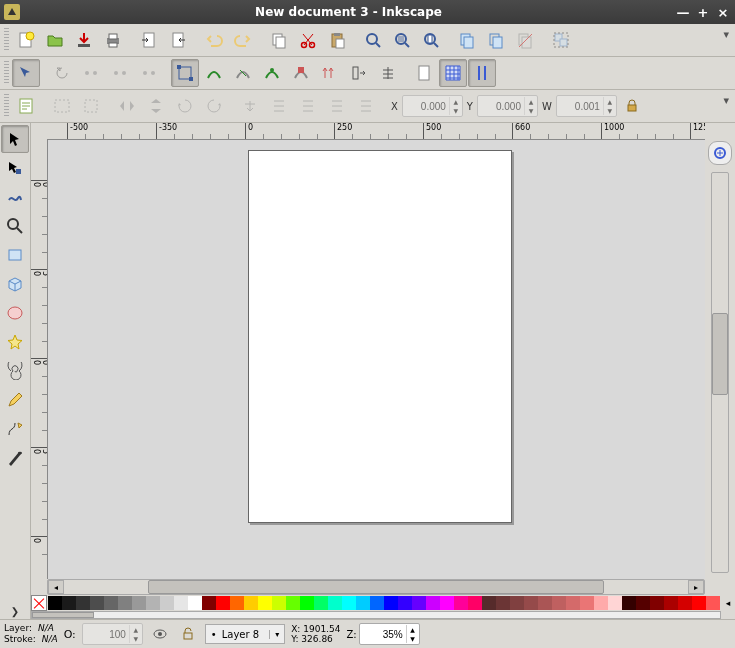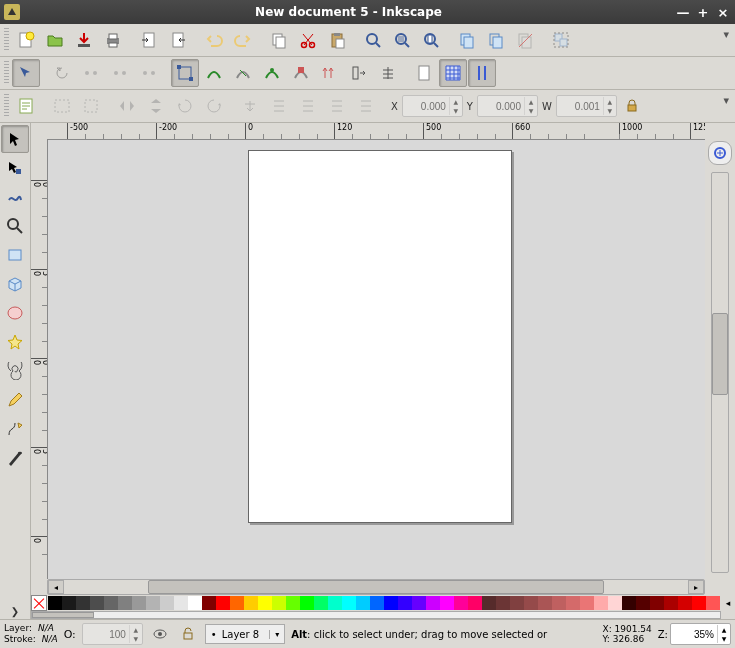--- a/index.html
+++ b/index.html
@@ -74,21 +74,21 @@
 </head>
 <body>
 
 <div class="window">
   <div class="titlebar">
     <div class="appicon">
         <svg width="10" height="10">
           <path d="M1 8 L5 1 L9 8 Z" fill="#333"></path>
         </svg>
       </div>
-    <div class="title">New document 5 - Inkscape</div>
+    <div class="title">New document 3 - Inkscape</div>
     <div class="winbtn">—</div>
     <div class="winbtn">+</div>
     <div class="winbtn">×</div>
   </div>
 
 
   <div class="toolbar">
     <div class="tgrip"></div>
     <div class="tbtn">
         <svg width="18" height="18">
@@ -485,55 +485,55 @@
       <div class="rulers-canvas">
         <div class="hruler" id="hruler">
             <div class="tick" style="left: 20px;">
               <span>-500</span>
             </div>
             <div class="mini" style="left: 38px;"></div>
             <div class="mini" style="left: 56px;"></div>
             <div class="mini" style="left: 74px;"></div>
             <div class="mini" style="left: 92px;"></div>
             <div class="tick" style="left: 109px;">
-              <span>-200</span>
+              <span>-350</span>
             </div>
             <div class="mini" style="left: 127px;"></div>
             <div class="mini" style="left: 145px;"></div>
             <div class="mini" style="left: 163px;"></div>
             <div class="mini" style="left: 181px;"></div>
             <div class="tick" style="left: 198px;">
               <span>0</span>
             </div>
             <div class="mini" style="left: 216px;"></div>
             <div class="mini" style="left: 234px;"></div>
             <div class="mini" style="left: 252px;"></div>
             <div class="mini" style="left: 270px;"></div>
             <div class="tick" style="left: 287px;">
-              <span>120</span>
+              <span>250</span>
             </div>
             <div class="mini" style="left: 305px;"></div>
             <div class="mini" style="left: 323px;"></div>
             <div class="mini" style="left: 341px;"></div>
             <div class="mini" style="left: 359px;"></div>
             <div class="tick" style="left: 376px;">
               <span>500</span>
             </div>
             <div class="mini" style="left: 394px;"></div>
             <div class="mini" style="left: 412px;"></div>
             <div class="mini" style="left: 430px;"></div>
             <div class="mini" style="left: 448px;"></div>
             <div class="tick" style="left: 465px;">
               <span>660</span>
             </div>
             <div class="mini" style="left: 483px;"></div>
             <div class="mini" style="left: 501px;"></div>
             <div class="mini" style="left: 519px;"></div>
             <div class="mini" style="left: 537px;"></div>
-            <div class="tick" style="left: 572px;">
+            <div class="tick" style="left: 554px;">
               <span>1000</span>
             </div>
             <div class="mini" style="left: 572px;"></div>
             <div class="mini" style="left: 590px;"></div>
             <div class="mini" style="left: 608px;"></div>
             <div class="mini" style="left: 626px;"></div>
             <div class="tick" style="left: 643px;">
               <span>125</span>
             </div>
           </div>
@@ -684,21 +684,20 @@
     <div class="tbtn" style="width:20px;height:20px">
         <svg width="16" height="16">
           <rect x="4" y="7" width="8" height="6" fill="none" stroke="#8a6a1e"></rect>
           <path d="M5 7V5a3 3 0 0 1 6 0" stroke="#8a6a1e" fill="none"></path>
         </svg>
       </div>
     <div class="status-combo">
         <span>•<span>Layer 8</span></span>
         <div class="dd">▾</div>
       </div>
-    <div class="status-text"><b>Alt</b><span>: click to select under; drag to move selected or</span></div>
     <div class="status-coords">
       <div><span>X:</span> <span>1901.54</span></div>
       <div><span>Y:</span> <span>326.86</span></div>
     </div>
     <div class="status-zoom">
       <span>Z:</span>
       <div class="spin">
           <input value="35%" style="">
           <div class="arrows">
             <div>▲</div>

